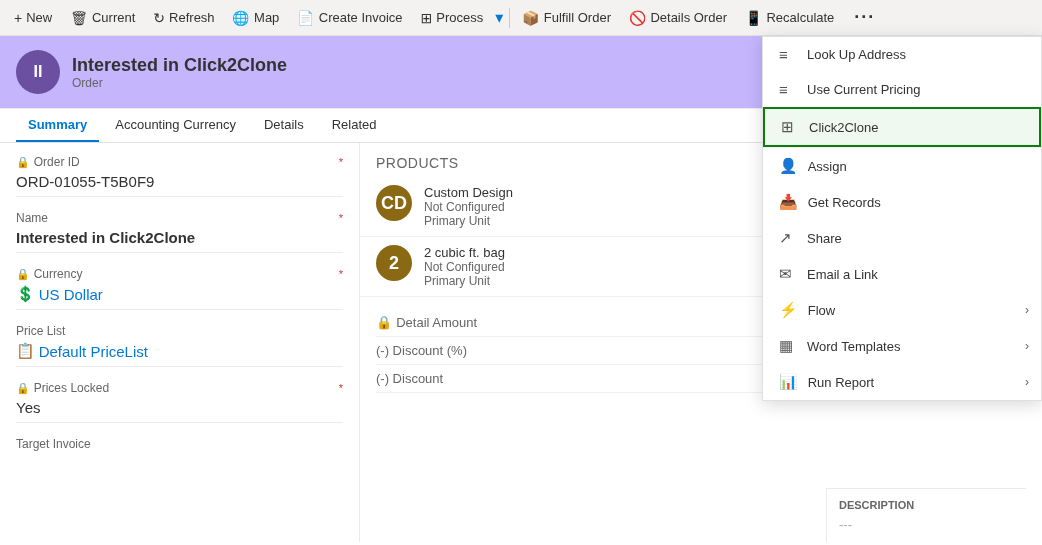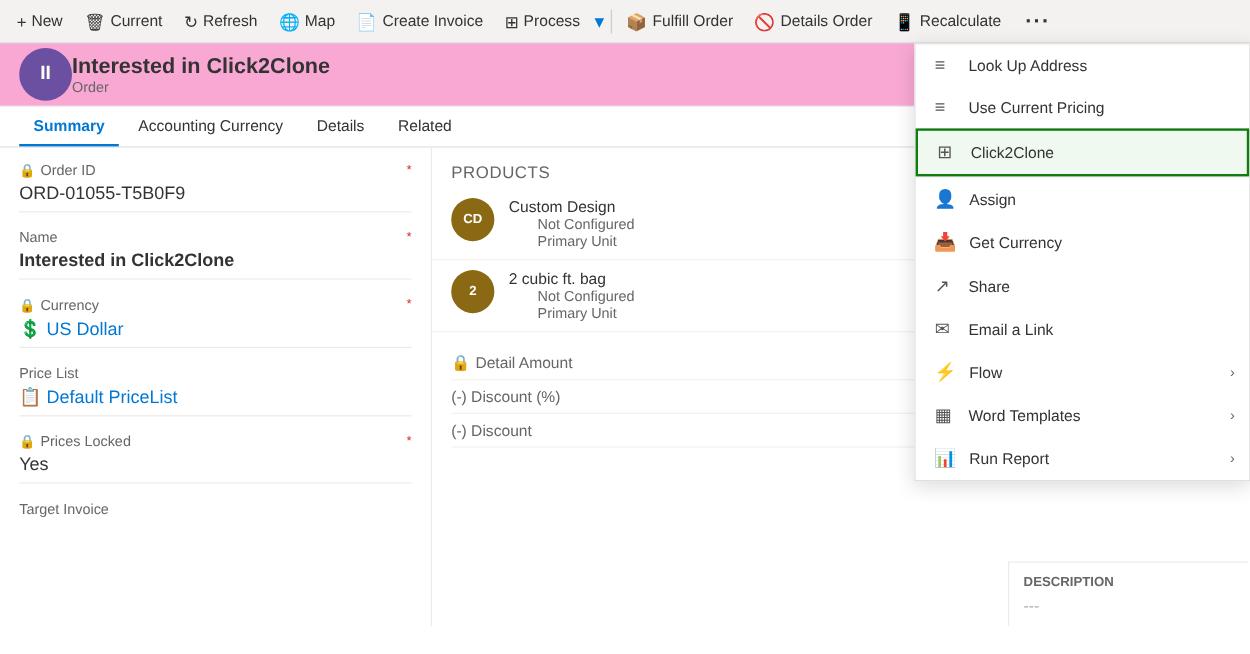--- a/index.html
+++ b/index.html
@@ -27,23 +27,24 @@
       white-space: nowrap;
     }
     .toolbar-btn .btn-icon { font-size: 14px; }
     .toolbar-separator { width: 1px; background: #ccc; height: 20px; margin: 0 2px; }
     .toolbar-btn.more { font-size: 18px; padding: 4px 10px; }
 
     
     .record-header {
       display: flex;
       align-items: center;
-      padding: 4px 16px;
-      background: #f9a8d4;
+      padding: 14px 16px;
+      background: #c4b5fd;
       border-bottom: 1px solid #edebe9;
+      gap: 12px;
     }
     .avatar-circle {
       width: 44px; height: 44px;
       background: #6b4fa0;
       border-radius: 50%;
       color: #fff;
       display: flex; align-items: center; justify-content: center;
       font-size: 16px; font-weight: 600;
     }
     .record-title { font-size: 18px; font-weight: 600; color: #333; }
@@ -110,42 +111,42 @@
     .product-item {
       display: flex; align-items: flex-start;
       padding: 8px 16px;
       border-bottom: 1px solid #f0f0f0;
       gap: 12px;
     }
     .product-avatar {
       width: 36px; height: 36px;
       border-radius: 50%;
       display: flex; align-items: center; justify-content: center;
-      font-size: 11px; font-weight: 600; color: #fff;
+      font-size: 18px; font-weight: 600; color: #fff;
       flex-shrink: 0;
     }
     .product-info .product-name { font-size: 13px; color: #333; }
-    .product-info .product-sub { font-size: 12px; color: #666; margin-left: 24px; }
+    .product-info .product-sub { font-size: 12px; color: #666; }
 
     
     .detail-section { padding: 12px 16px; }
     .detail-row {
       display: flex; justify-content: space-between;
       padding: 6px 0;
       border-bottom: 1px solid #f0f0f0;
       font-size: 13px;
     }
     .detail-row .label { color: #666; display: flex; align-items: center; gap: 4px; }
     .detail-row .value { color: #333; font-weight: 500; }
     .detail-row .value.empty { color: #aaa; }
 
     
     .desc-box {
       position: absolute;
-      right: 2px; bottom: 0;
+      right: 16px; bottom: 0;
       width: 200px;
       background: #fff;
       border-left: 1px solid #edebe9;
       border-top: 1px solid #edebe9;
       padding: 10px 12px;
     }
     .desc-box .desc-title { font-size: 11px; font-weight: 600; color: #666; text-transform: uppercase; margin-bottom: 6px; }
     .desc-box .desc-value { font-size: 13px; color: #aaa; }
 
     
@@ -378,21 +379,21 @@
       <span class="item-icon">⊞</span>
       <span>Click2Clone</span>
     </div>
     <hr class="dropdown-divider">
     <div class="dropdown-item">
       <span class="item-icon">👤</span>
       <span>Assign</span>
     </div>
     <div class="dropdown-item">
       <span class="item-icon">📥</span>
-      <span>Get Currency</span>
+      <span>Get Records</span>
     </div>
     <div class="dropdown-item">
       <span class="item-icon">↗</span>
       <span>Share</span>
     </div>
     <div class="dropdown-item">
       <span class="item-icon">✉</span>
       <span>Email a Link</span>
     </div>
     <div class="dropdown-item">

